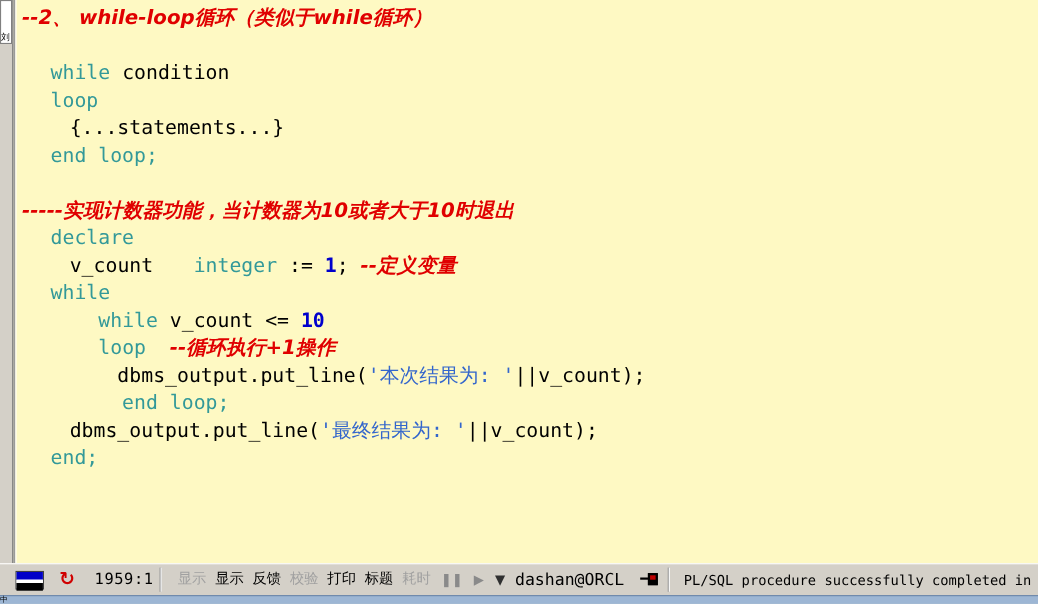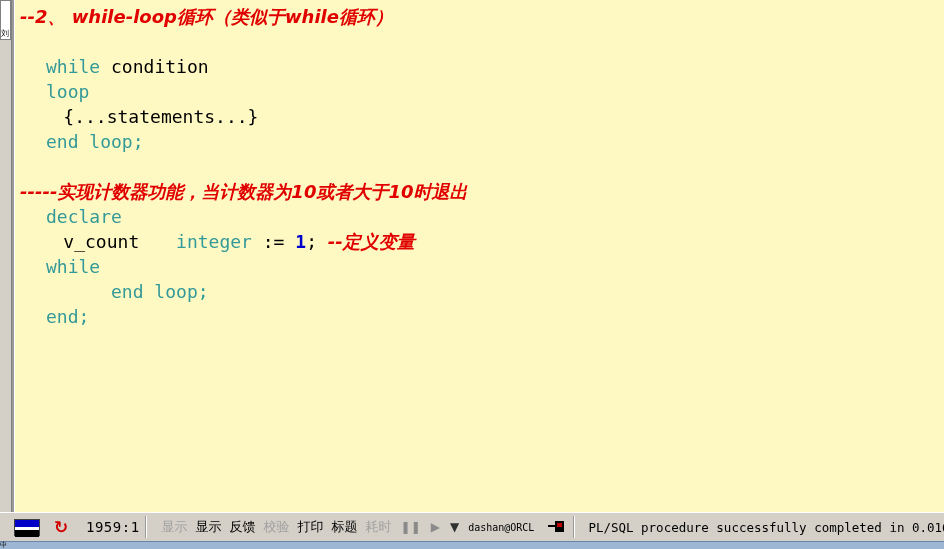--- a/index.html
+++ b/index.html
@@ -190,21 +190,21 @@
   .sb-ctrl {
     font-family: "DejaVu Sans", "Liberation Sans", sans-serif;
     font-size: 12px;
     color: #303030;
     padding: 0 5px;
     line-height: 18px;
   }
   .sb-ctrl.muted { color: #8a8a8a; }
 
   .sb-session {
-    font-size: 10px;
+    font-size: 15px;
     color: #000000;
     margin-left: 4px;
     white-space: nowrap;
     flex: none;
   }
 
   .pin-icon {
     width: 20px;
     height: 16px;
     margin-left: 14px;
@@ -295,26 +295,30 @@
       <div class="code-line">&nbsp;</div>
 
       <div class="code-line"><span class="cm">-----实现计数器功能，当计数器为10或者大于10时退出</span></div>
 
       <div class="code-line"><span class="k">declare</span></div>
 
       <div class="code-line"><span class="id">    </span><span class="id">v_count </span><span class="k">integer</span><span class="id"> := </span><span class="num">1</span><span class="id">; </span><span class="cm">--定义变量</span></div>
 
       <div class="code-line"><span class="k">while</span></div>
 
-
-
-
+      <div class="code-line"><span class="id">    </span><span class="k">while</span><span class="id"> v_count &lt;= </span><span class="num">10</span></div>
+
+      <div class="code-line"><span class="id">    </span><span class="k">loop</span><span class="id">  </span><span class="cm">--循环执行+1操作</span></div>
+
+
+      <div class="code-line"><span class="id">        dbms_output.put_line(</span><span class="str">'本次结果为: '</span><span class="id">||v_count);</span></div>
 
       <div class="code-line"><span class="k">      end loop;</span></div>
 
+      <div class="code-line"><span class="id">    dbms_output.put_line(</span><span class="str">'最终结果为: '</span><span class="id">||v_count);</span></div>
 
       <div class="code-line"><span class="k">end;</span></div>
 
     </div>
   </div>
 
   <div class="status-bar">
 
     <div class="flag-icon">
       <i class="b1"></i>

